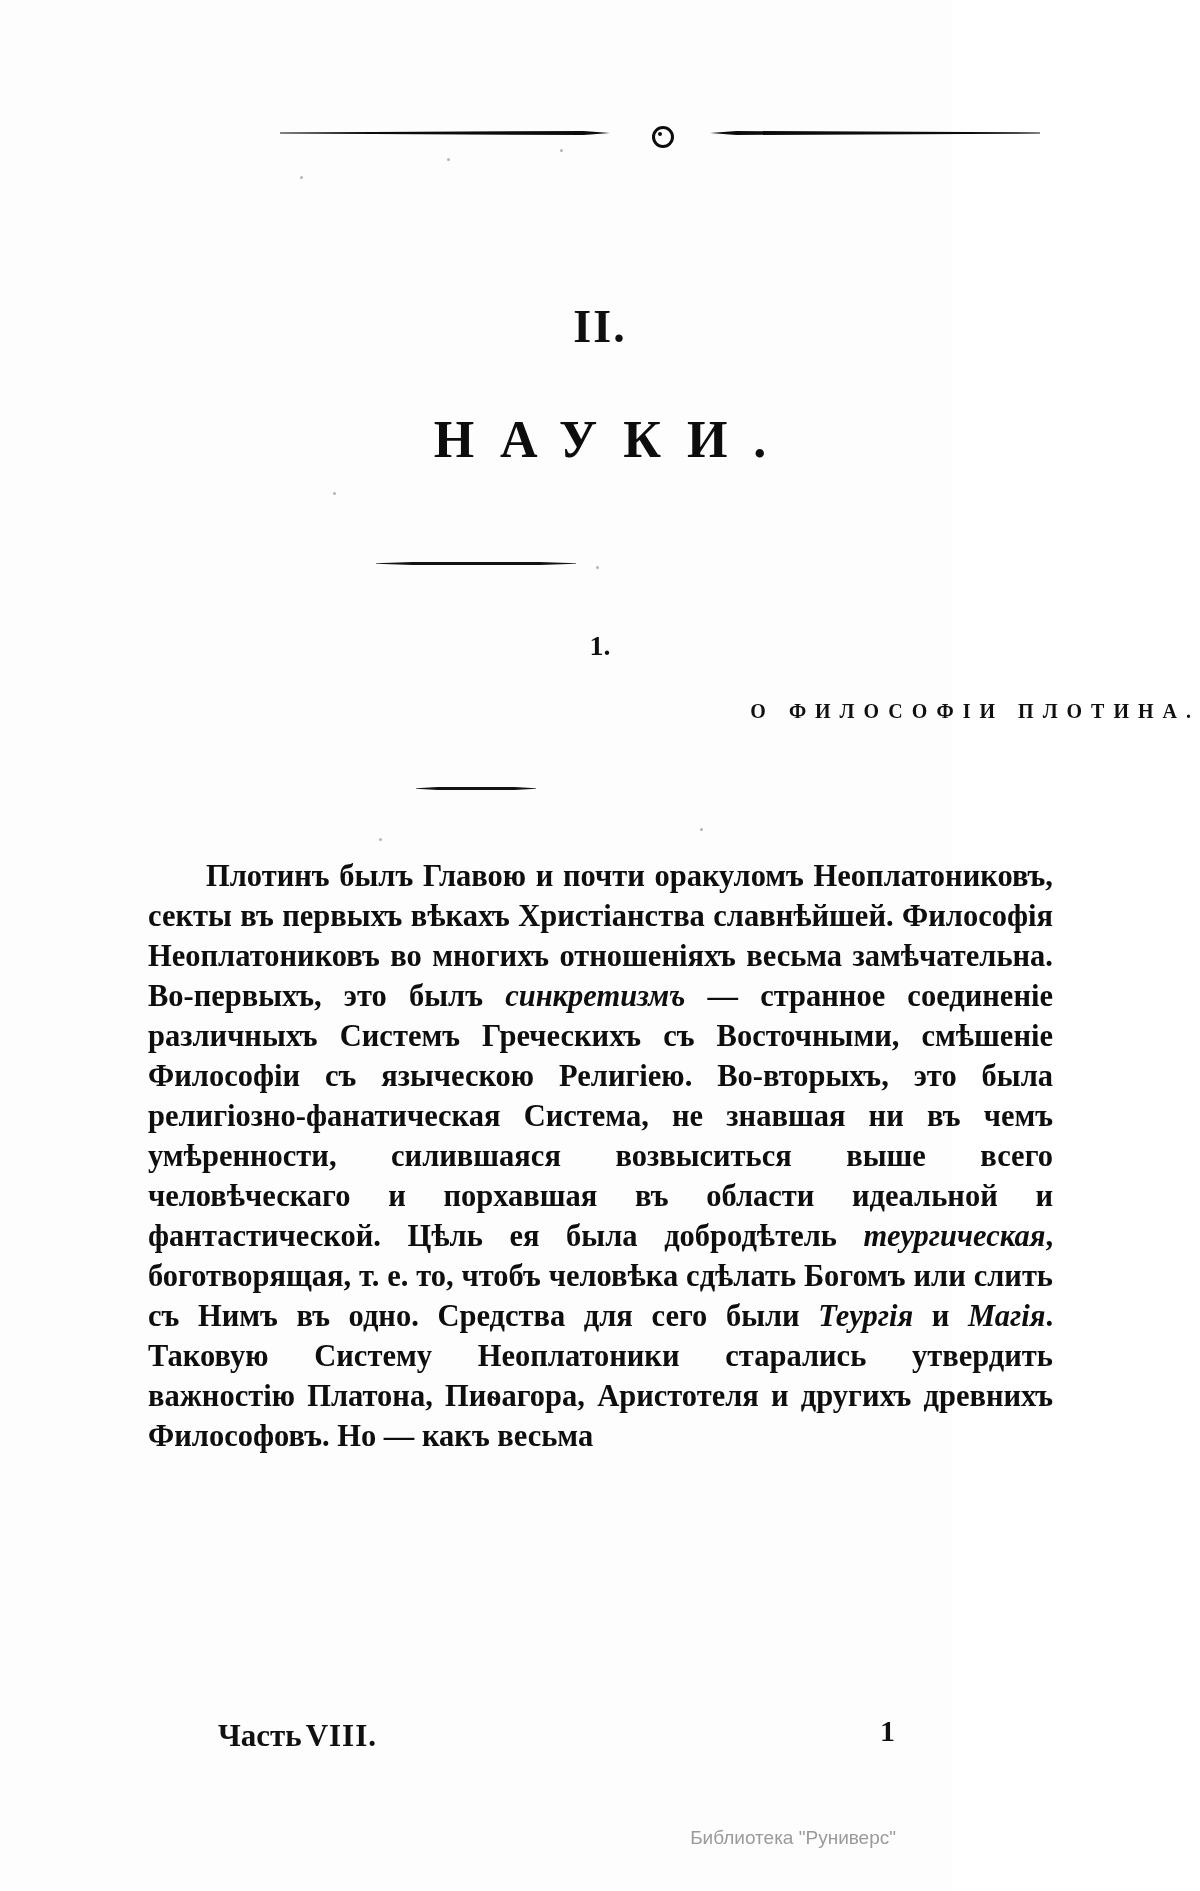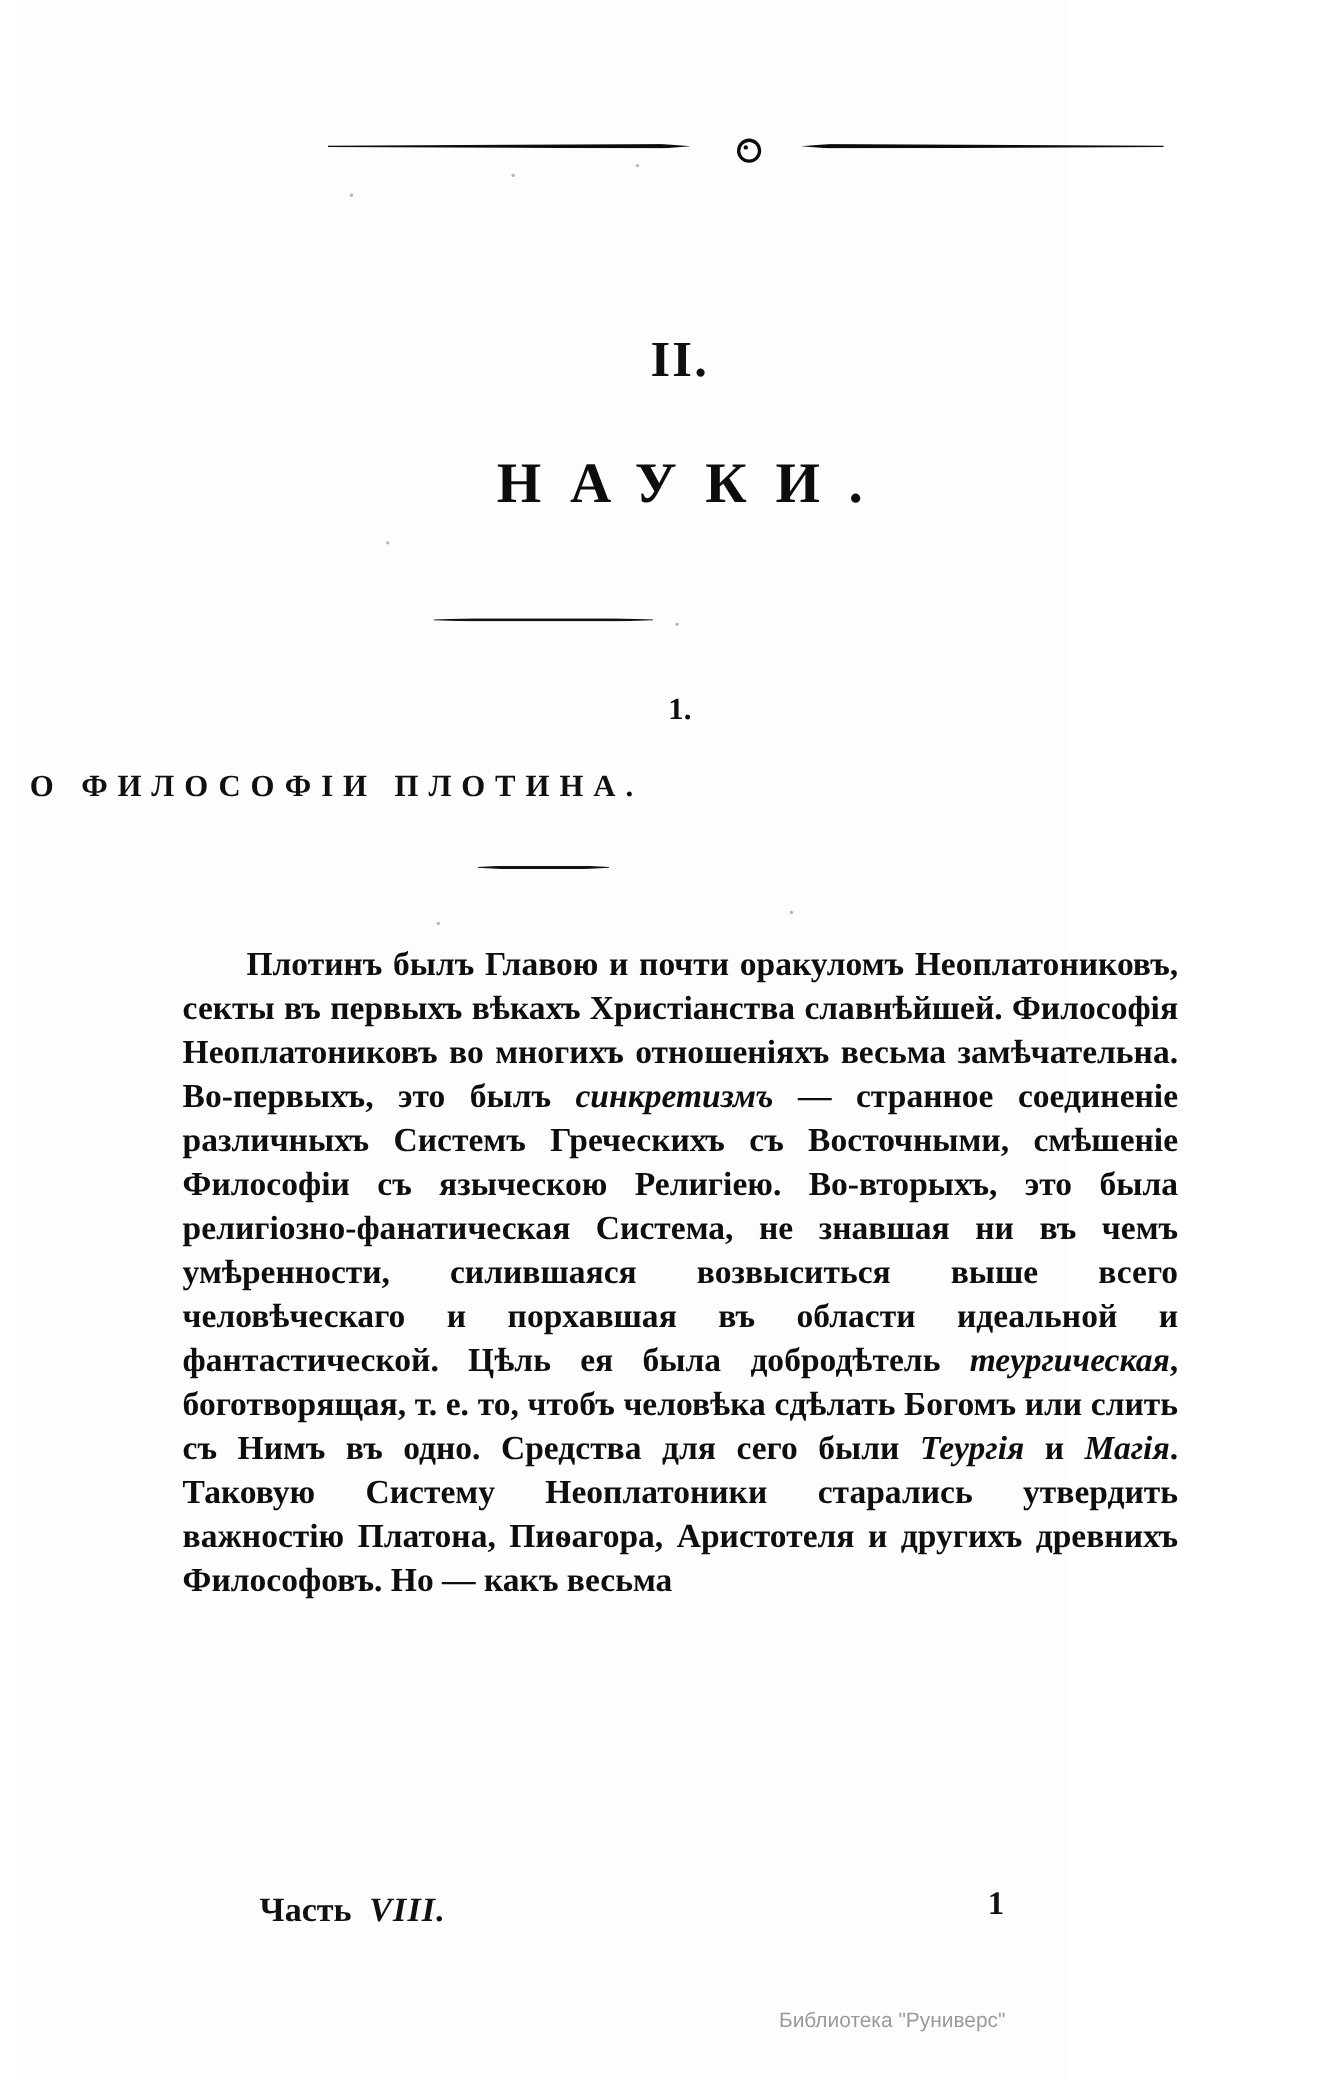--- a/index.html
+++ b/index.html
@@ -11,21 +11,21 @@
     width: 1200px;
     height: 1891px;
     position: relative;
     font-family: "Liberation Serif", serif;
     color: #111111;
     overflow: hidden;
   }
 
   .page {
     position: absolute;
-    left: 18px;
+    left: 0;
     top: 0;
     width: 952px;
     height: 1891px;
     background: #fdfdfd;
   }
 
   
   .top-ornament {
     position: absolute;
     left: 280px;
@@ -124,22 +124,22 @@
     text-align: center;
     font-size: 28px;
     font-weight: 700;
     color: #101010;
   }
   .subsection-title {
     position: absolute;
     left: 0;
     top: 700px;
     width: 1200px;
-    text-align: left;
-    font-size: 28px;
+    text-align: right;
+    font-size: 20px;
     font-weight: 700;
     letter-spacing: 9px;
     text-indent: 9px;
     color: #101010;
   }
 
   
   .body-text {
     position: absolute;
     left: 148px;
@@ -162,23 +162,22 @@
   
   .footer-left {
     position: absolute;
     left: 218px;
     top: 1718px;
     font-size: 31px;
     font-weight: 700;
     color: #111111;
   }
   .footer-left .vol {
-    font-style: italic;
     letter-spacing: 1px;
-    margin-left: 16px;
+    margin-left: 4px;
   }
   .footer-page {
     position: absolute;
     left: 880px;
     top: 1714px;
     font-size: 30px;
     font-weight: 700;
     color: #111111;
   }
 

